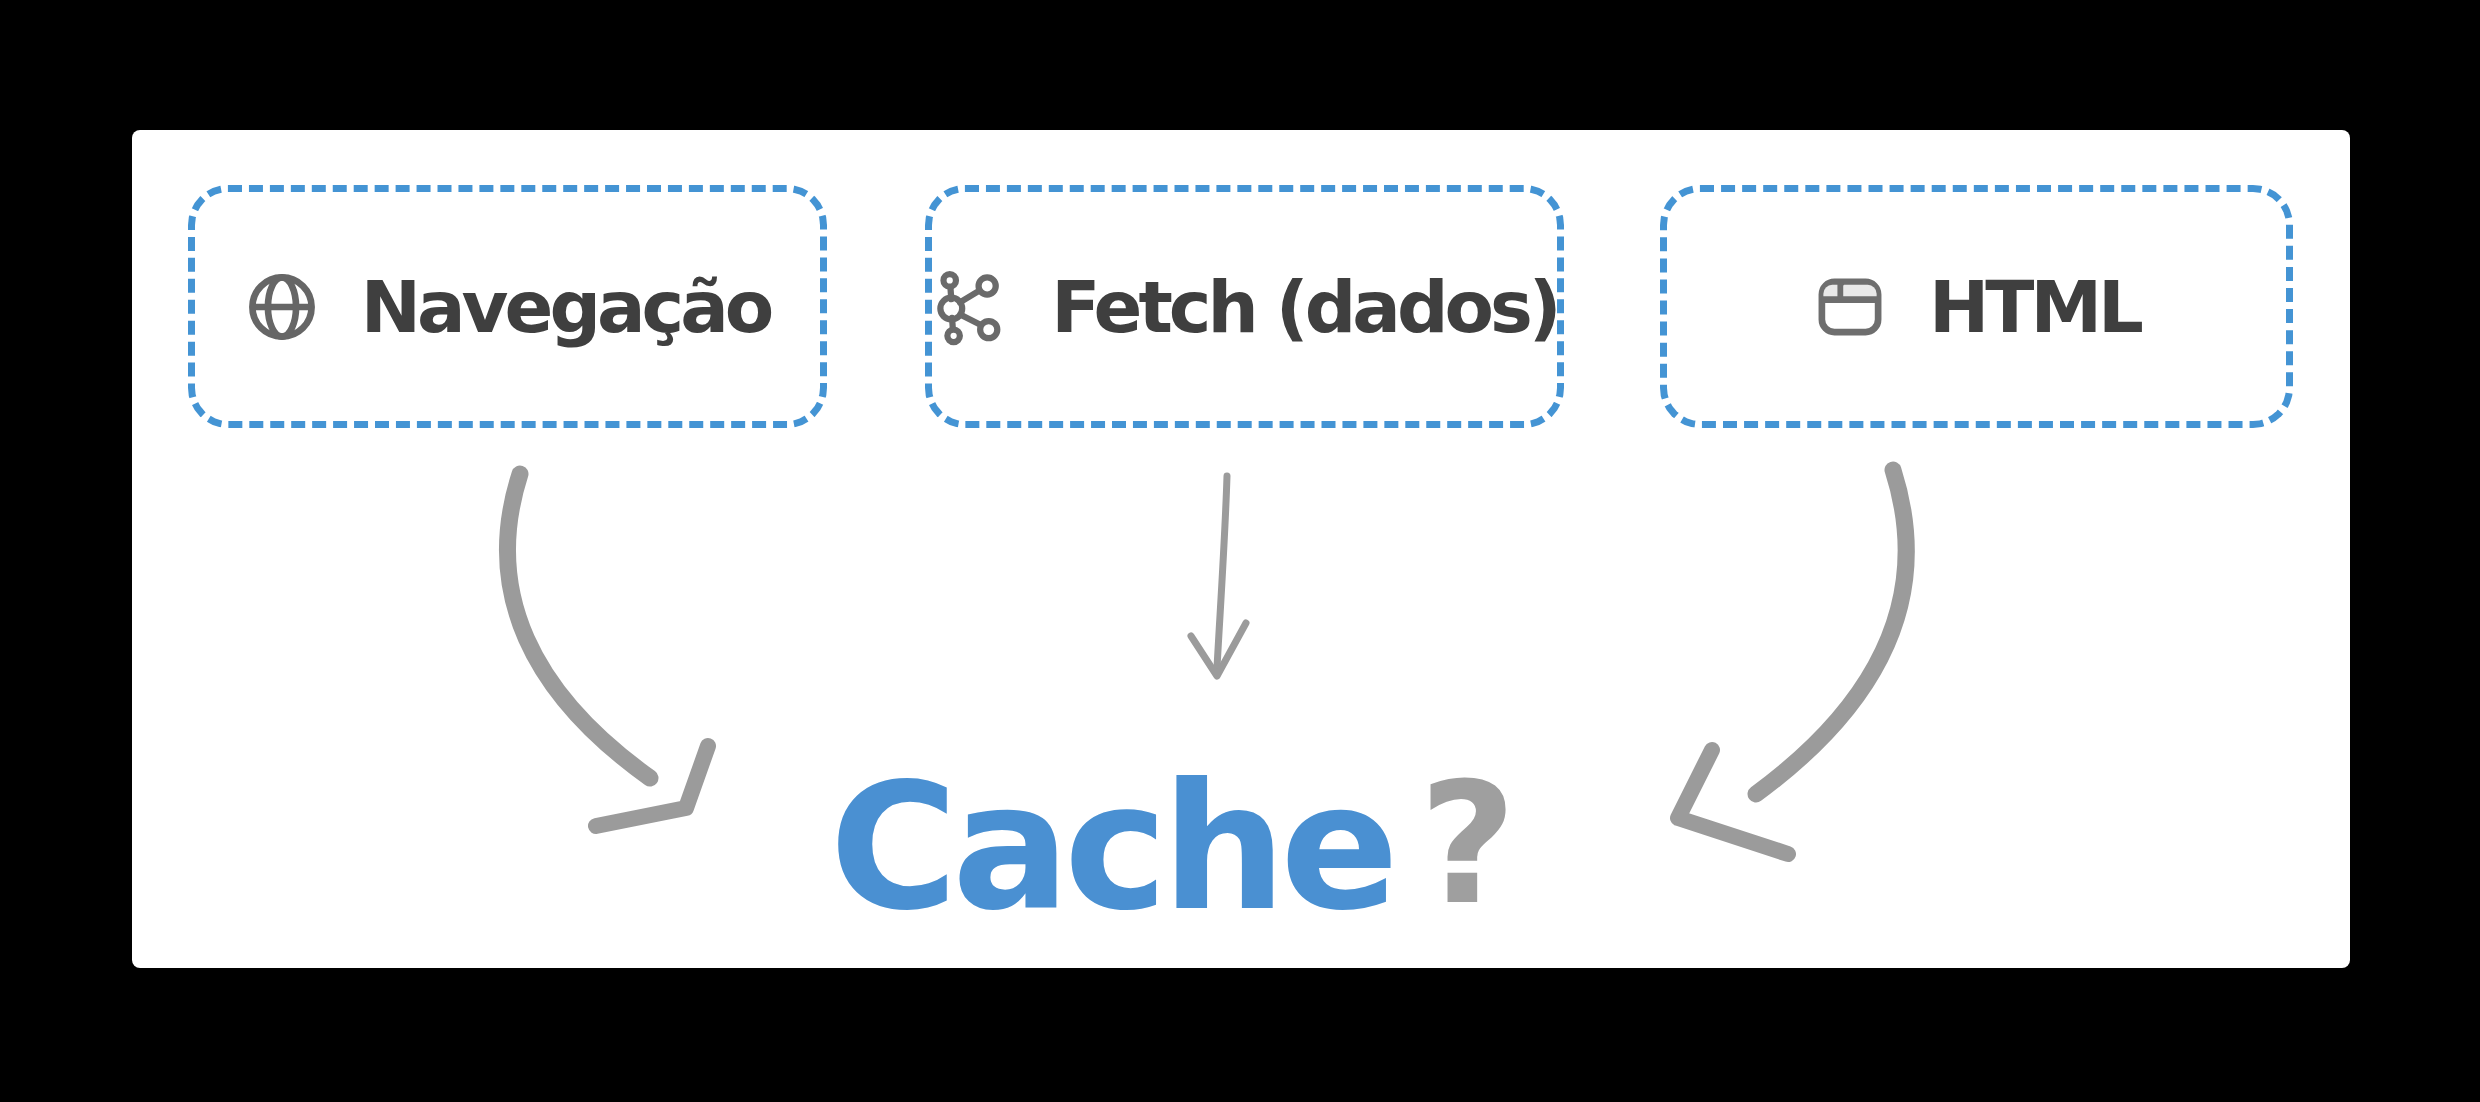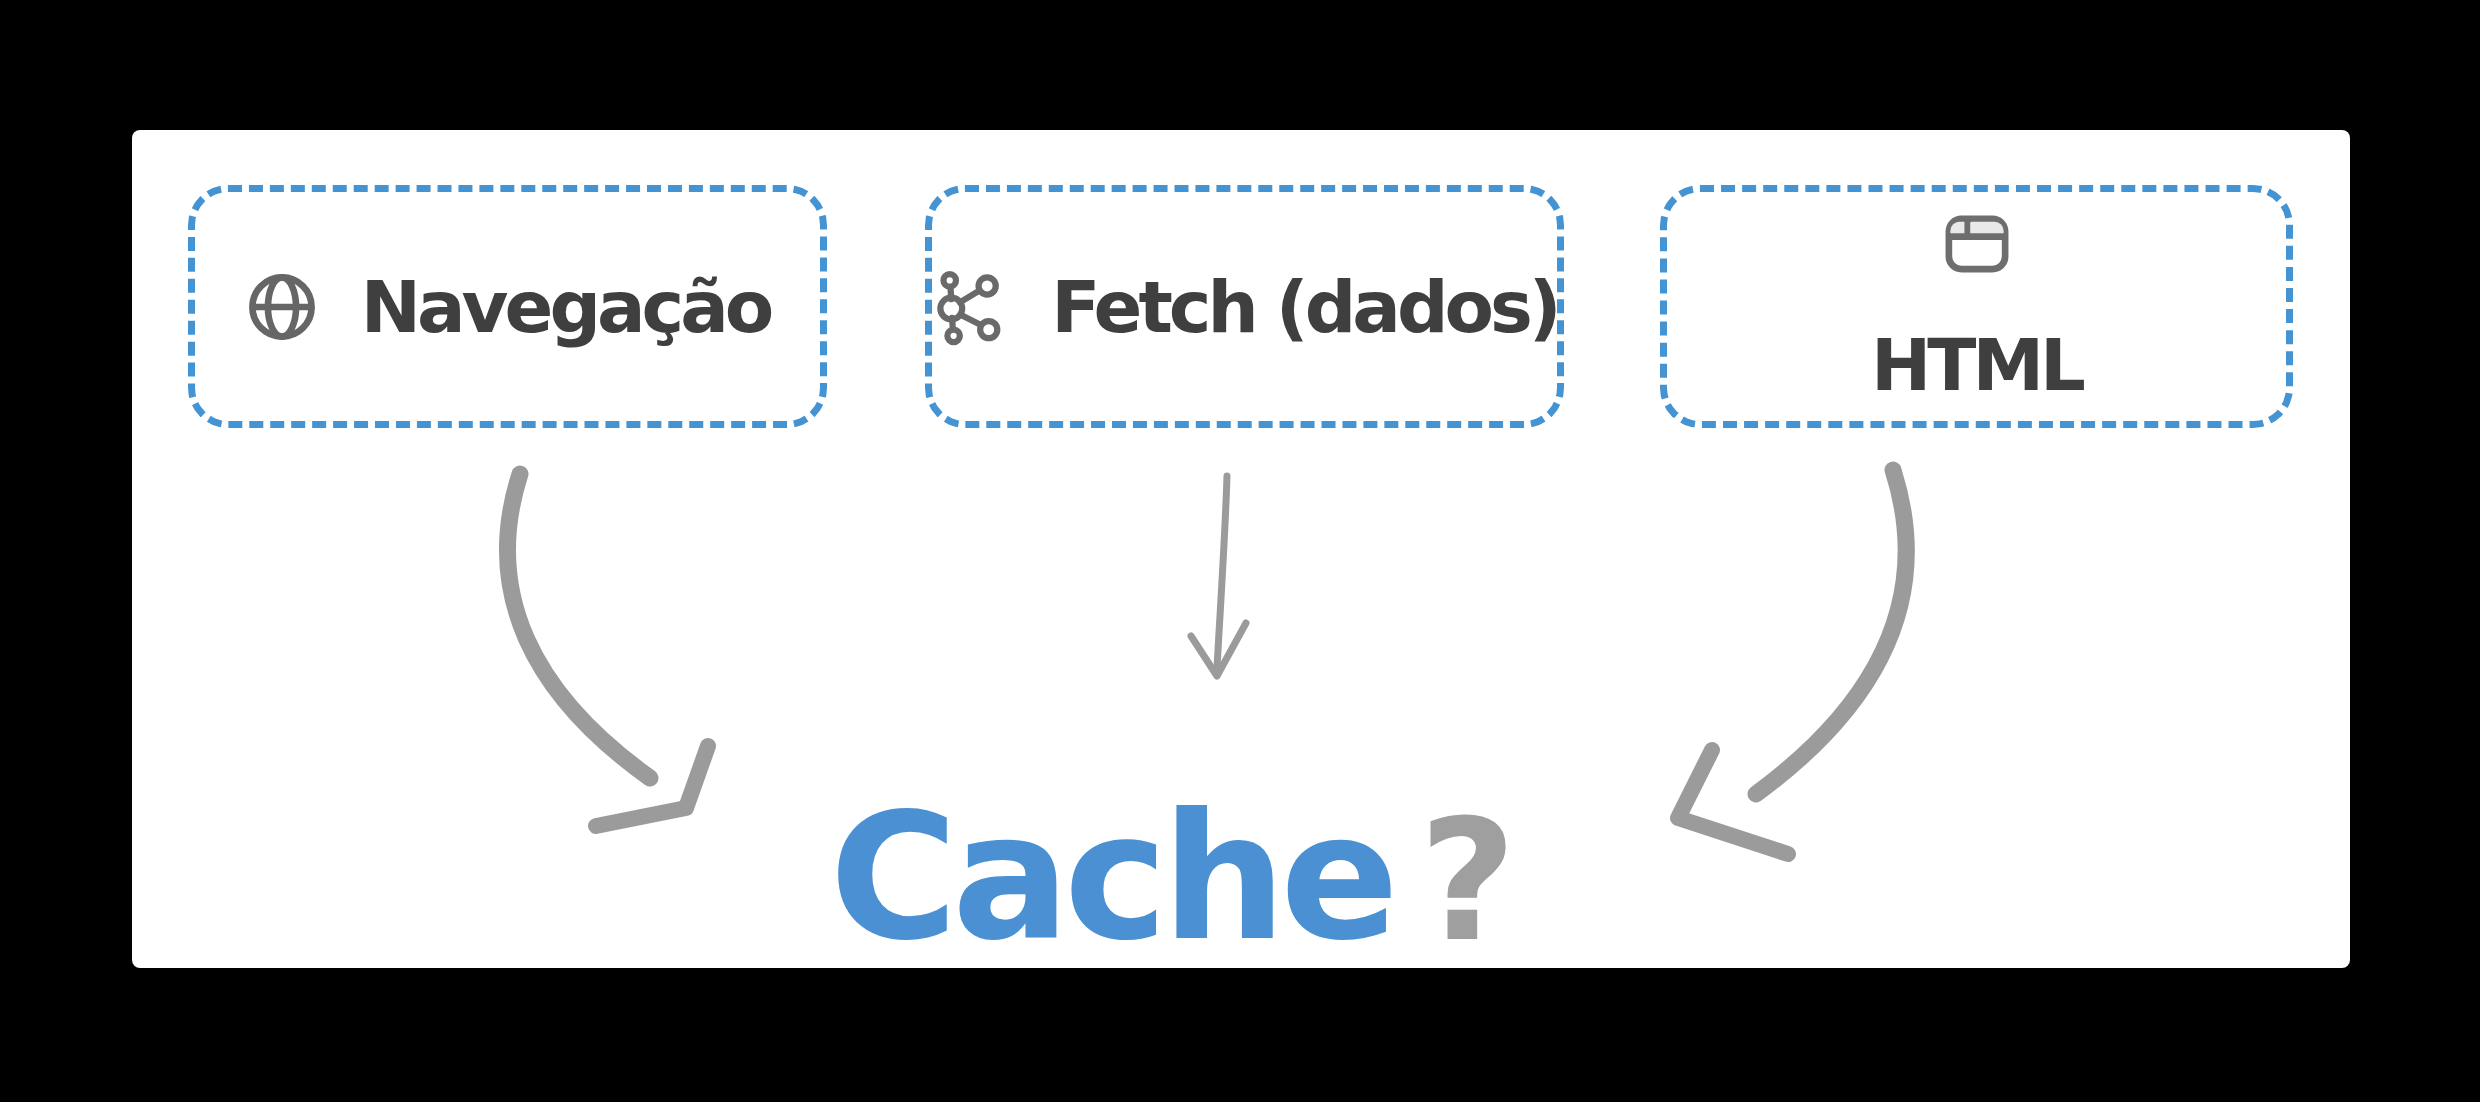--- a/index.html
+++ b/index.html
@@ -31,21 +31,21 @@
     box-sizing: border-box;
     border: 7px dashed #4494d4;
     border-radius: 40px;
     display: flex;
     align-items: center;
     justify-content: center;
     gap: 42px;
   }
   .box-nav   { left: 56px;   width: 639px; }
   .box-fetch { left: 793px;  width: 639px; text-align: center; }
-  .box-html  { left: 1528px; width: 633px; flex-direction: column; }
+  .box-html  { left: 1528px; width: 633px; }
   .box-icon { flex: 0 0 auto; }
   .box-icon svg { display: block; }
   .box-label {
     font-size: 72px;
     font-weight: bold;
     letter-spacing: -4px;
     color: #3f3f3f;
     white-space: nowrap;
   }
   .arrows-layer {
@@ -56,21 +56,21 @@
     height: 1102px;
     pointer-events: none;
   }
   .cache-line {
     position: absolute;
     left: 4px;
     right: 0;
     top: 630px;
     height: 205px;
     display: flex;
-    align-items: flex-end;
+    align-items: flex-start;
     justify-content: center;
     transform: translateX(-70px);
     white-space: nowrap;
   }
   .cache-word {
     font-size: 175px;
     font-weight: bold;
     letter-spacing: -6px;
     color: #4a90d2;
     line-height: 1;

